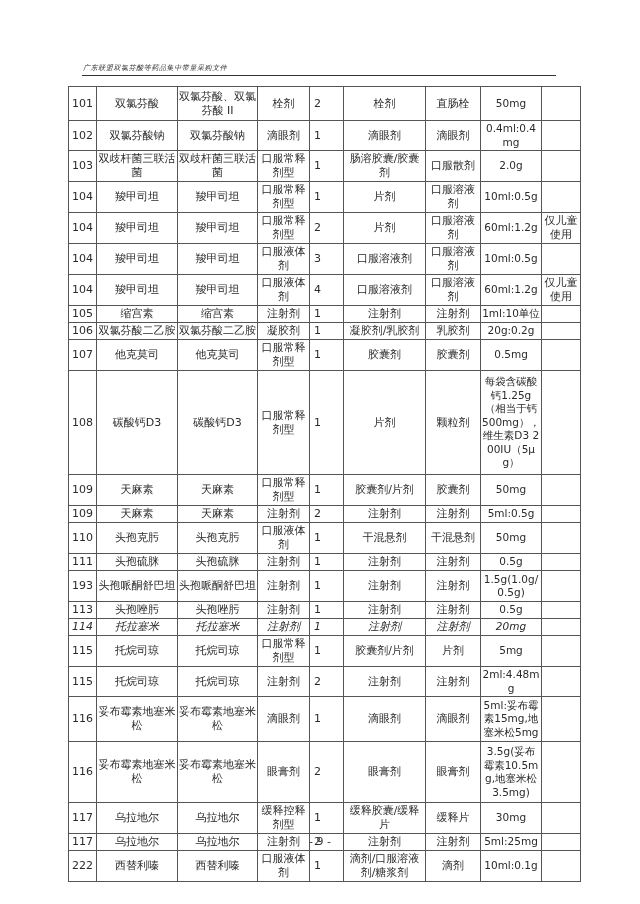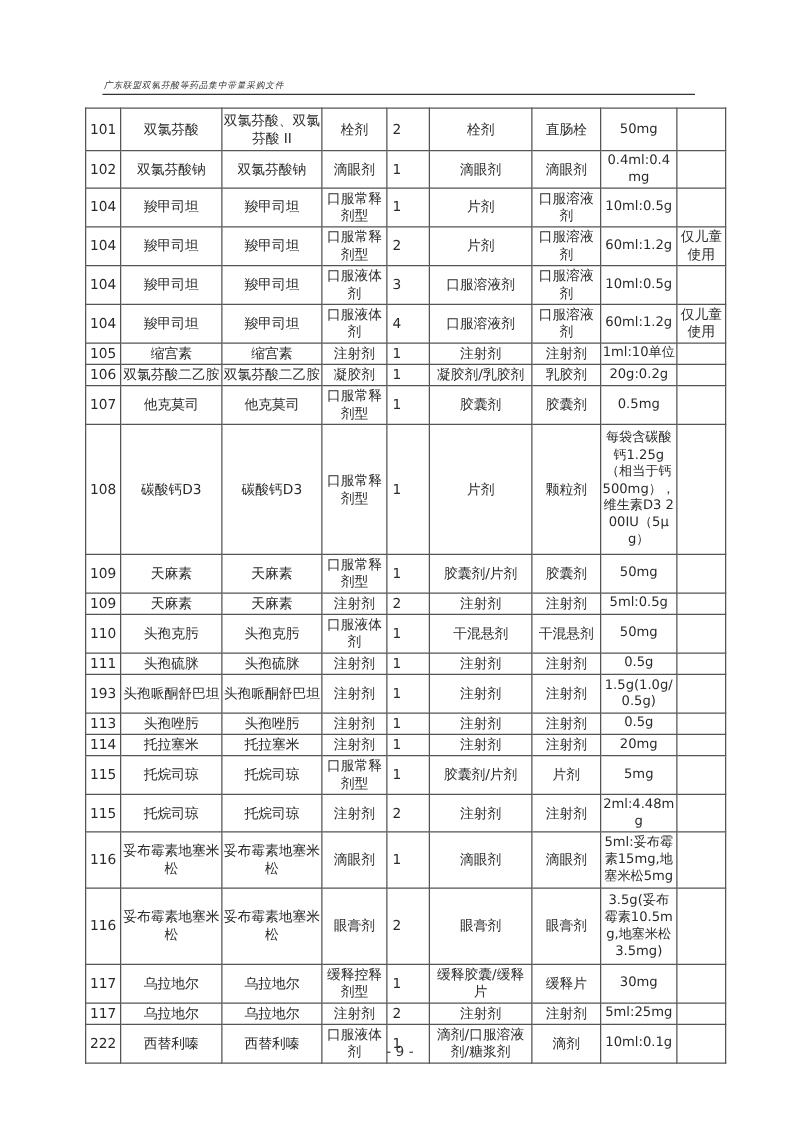--- a/index.html
+++ b/index.html
@@ -49,20 +49,31 @@
         <td class="c1">双氯芬酸钠</td>
         <td class="c2">双氯芬酸钠</td>
         <td class="c3">滴眼剂</td>
         <td class="c4">1</td>
         <td class="c5">滴眼剂</td>
         <td class="c6">滴眼剂</td>
         <td class="c7">0.4ml:0.4mg</td>
         <td class="c8"></td>
       </tr>
       <tr style="height: 31px;">
+        <td class="c0">103</td>
+        <td class="c1">双歧杆菌三联活菌</td>
+        <td class="c2">双歧杆菌三联活菌</td>
+        <td class="c3">口服常释剂型</td>
+        <td class="c4">1</td>
+        <td class="c5">肠溶胶囊/胶囊剂</td>
+        <td class="c6">口服散剂</td>
+        <td class="c7">2.0g</td>
+        <td class="c8"></td>
+      </tr>
+      <tr style="height: 31px;">
         <td class="c0">104</td>
         <td class="c1">羧甲司坦</td>
         <td class="c2">羧甲司坦</td>
         <td class="c3">口服常释剂型</td>
         <td class="c4">1</td>
         <td class="c5">片剂</td>
         <td class="c6">口服溶液剂</td>
         <td class="c7">10ml:0.5g</td>
         <td class="c8"></td>
       </tr>
@@ -202,21 +213,21 @@
         <td class="c0">113</td>
         <td class="c1">头孢唑肟</td>
         <td class="c2">头孢唑肟</td>
         <td class="c3">注射剂</td>
         <td class="c4">1</td>
         <td class="c5">注射剂</td>
         <td class="c6">注射剂</td>
         <td class="c7">0.5g</td>
         <td class="c8"></td>
       </tr>
-      <tr style="height: 15px;">
+      <tr style="height: 15px; font-style: italic;">
         <td class="c0">114</td>
         <td class="c1">托拉塞米</td>
         <td class="c2">托拉塞米</td>
         <td class="c3">注射剂</td>
         <td class="c4">1</td>
         <td class="c5">注射剂</td>
         <td class="c6">注射剂</td>
         <td class="c7">20mg</td>
         <td class="c8"></td>
       </tr>

